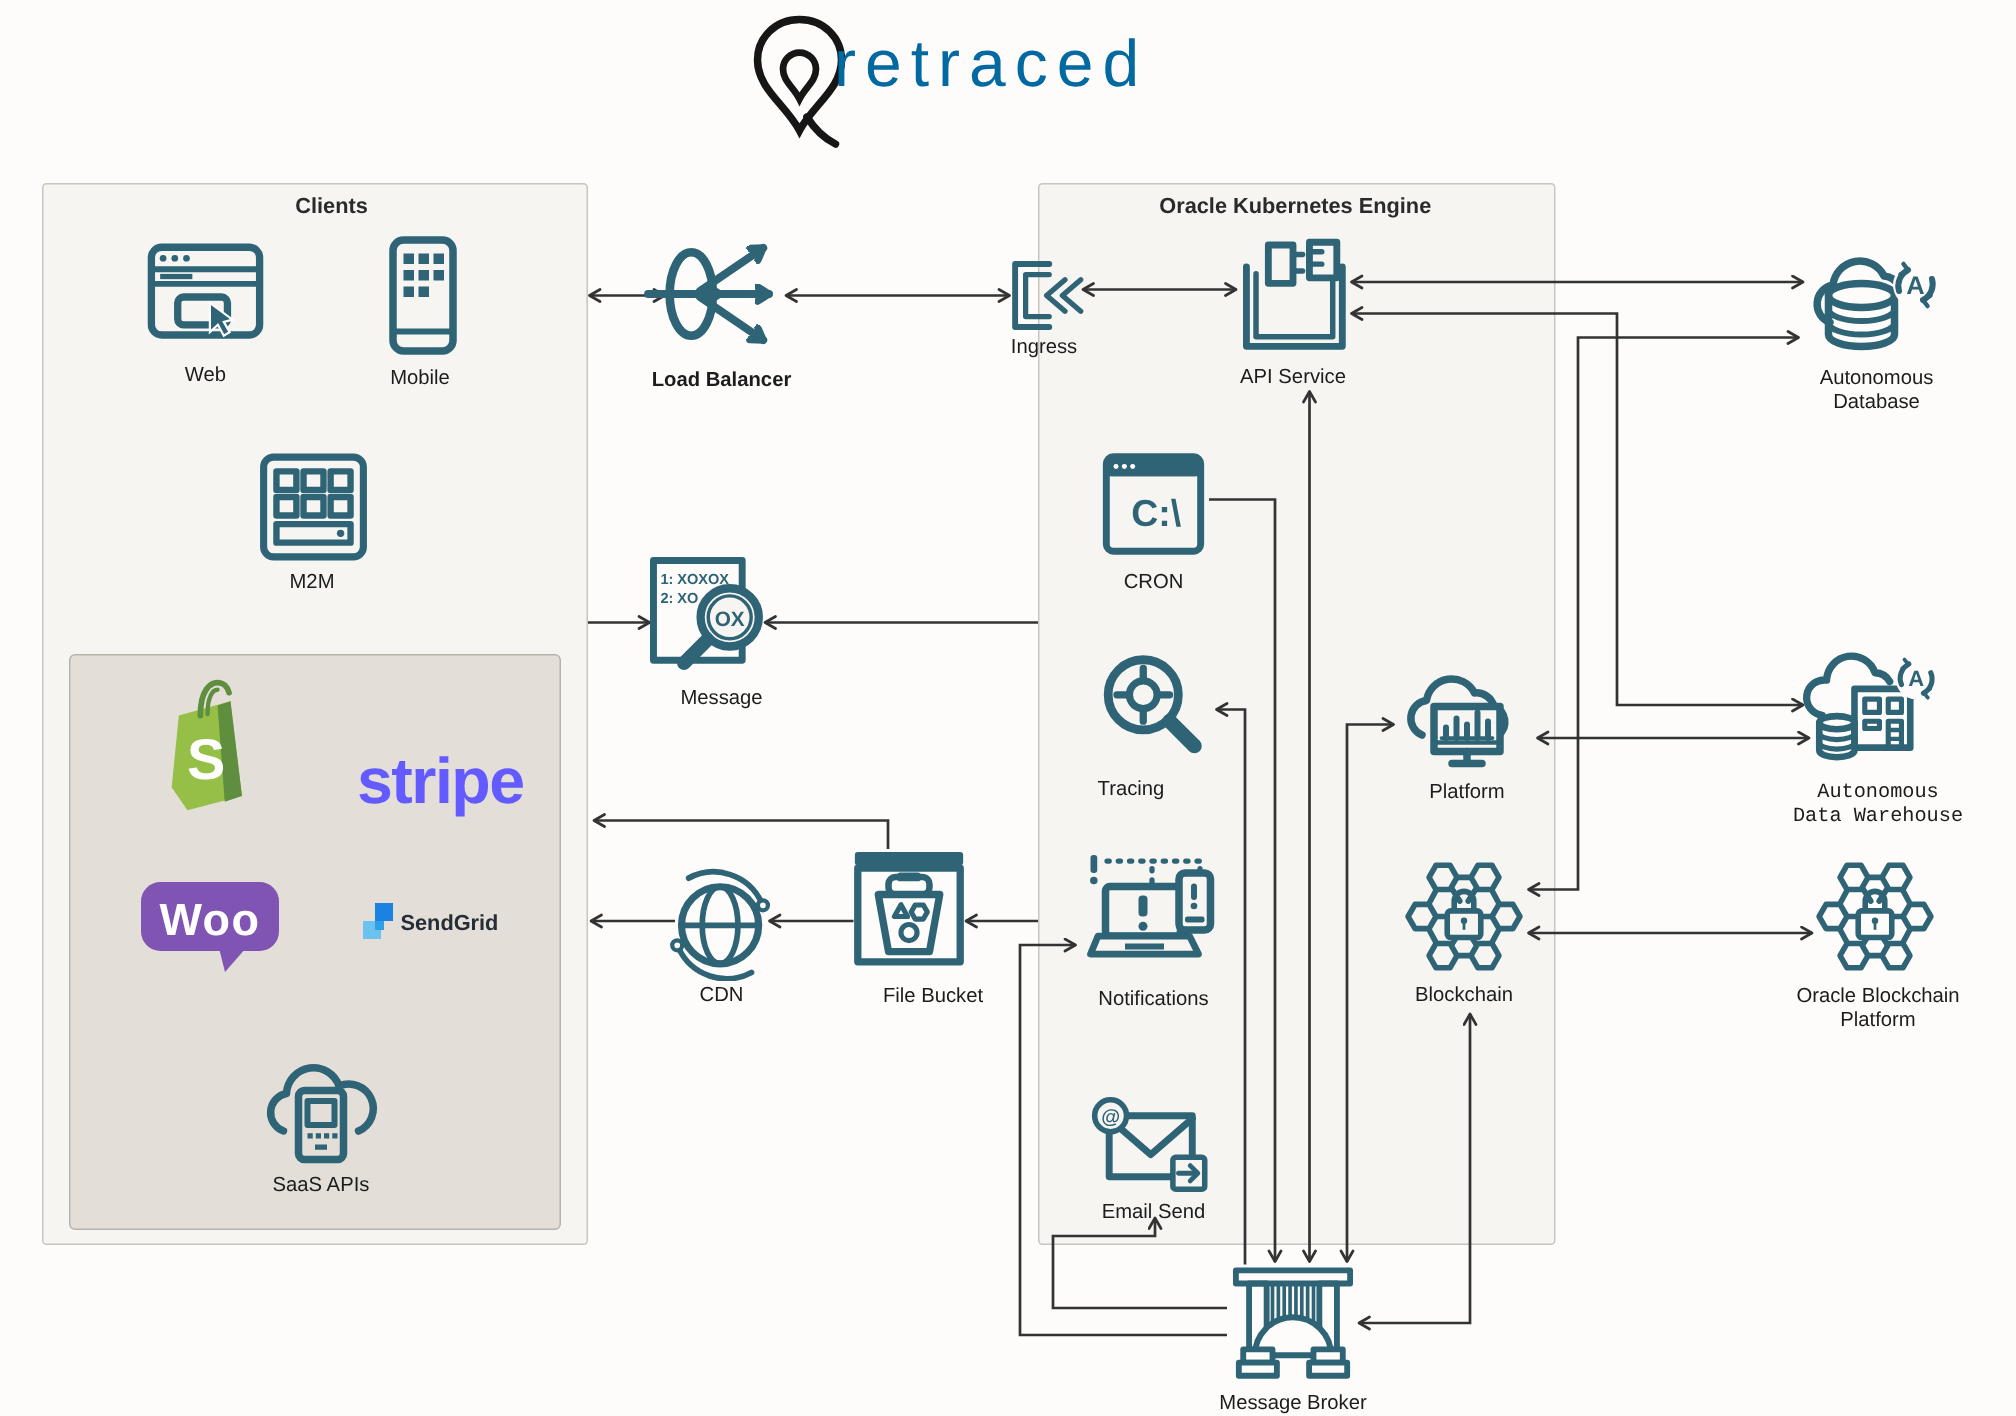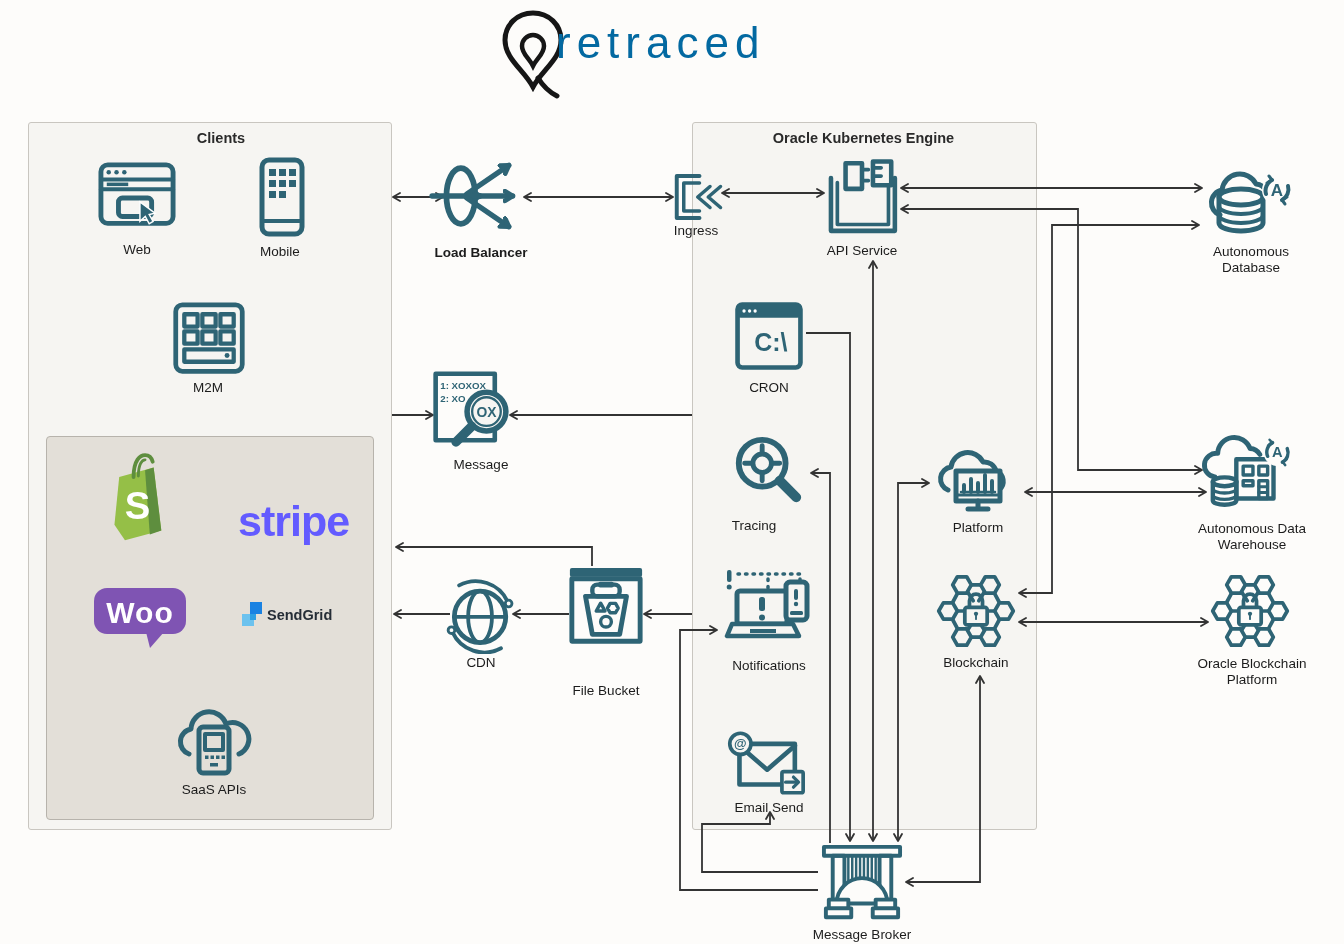--- a/index.html
+++ b/index.html
@@ -195,21 +195,21 @@
 <svg class="node" style="left:566px;top:566px" width="80" height="88" viewBox="0 0 82 90">
   <rect class="f" x="4" y="2" width="74" height="9" rx="2"></rect>
   <rect class="s" stroke-width="5" x="6" y="13" width="70" height="64"></rect>
   <rect class="s" stroke-width="4.5" x="27" y="19" width="28" height="12" rx="5"></rect>
   <rect class="f" x="33" y="16" width="16" height="6" rx="2"></rect>
   <path class="s" stroke-width="5" d="M20,31 H62 L55,70 H27 Z"></path>
   <path class="s" stroke-width="3.5" d="M31,46 h9 l-4.5,-8 Z"></path>
   <polygon class="s" stroke-width="3.5" points="53.5,43 50.8,47.8 45.2,47.8 42.5,43 45.2,38.2 50.8,38.2"></polygon>
   <circle class="s" stroke-width="3.5" cx="41" cy="57" r="5.5"></circle>
 </svg>
-<div class="node-label" style="left:546px;top:656px;width:120px;margin-top:27px;">File Bucket</div>
+<div class="node-label" style="left:562px;top:656px;width:120px;">File Bucket</div>
 
 <svg class="node" style="left:818px;top:156px" width="88" height="84" viewBox="0 0 92 92">
   <path class="s" stroke-width="5" d="M12,24 V82 H82 V24"></path>
   <path class="s" stroke-width="4" d="M19,29 V75 H75 V29"></path>
   <rect class="s mw" stroke-width="5" x="28" y="8" width="18" height="28"></rect>
   <path class="s" stroke-width="4" d="M46,15 h7 M46,27 h7"></path>
   <rect class="s mw" stroke-width="5" x="58" y="6" width="20" height="26"></rect>
   <path class="s" stroke-width="4" d="M58,13 h9 M58,22 h9"></path>
 </svg>
 <div class="node-label" style="left:802px;top:243px;width:120px;">API Service</div>
@@ -326,21 +326,21 @@
   <path class="s" stroke-width="4.5" d="M12,57 V76 A12,4.5 0 0 0 36,76 V57"></path>
   <path class="s" stroke-width="3.5" d="M12,64 A12,4.5 0 0 0 36,64"></path>
   <path class="s" stroke-width="3.5" d="M12,70.5 A12,4.5 0 0 0 36,70.5"></path>
   <circle class="mp" cx="78" cy="27" r="14"></circle>
   <path class="s" stroke-width="3.5" d="M68,31 A11,11 0 0 1 73,17"></path>
   <path class="s" stroke-width="3.5" d="M88,23 A11,11 0 0 1 83,37"></path>
   <path class="s" stroke-width="2.5" d="M70,14 L73,17.5 L68.5,20"></path>
   <path class="s" stroke-width="2.5" d="M86,40 L83,36.5 L87.5,34"></path>
   <text class="it" x="78" y="32" text-anchor="middle" font-size="15">A</text>
 </svg>
-<div class="node-label" style="left:1192px;top:521px;width:120px;">Autonomous Data Warehouse</div>
+<div class="node-label" style="left:1192px;top:521px;width:120px;font-family:Liberation Mono, monospace;">Autonomous Data Warehouse</div>
 
 <svg class="node" style="left:1210px;top:570px" width="80" height="82" viewBox="0 0 84 88">
   <polygon class="s" stroke-width="4" points="27,16 57,16 72,44 57,72 27,72 12,44"></polygon>
   <path class="s" stroke-width="4" d="M32,22 L39,33 M52,22 L45,33 M20,44 H29 M55,44 H64 M32,66 L39,55 M52,66 L45,55"></path>
   <polygon class="s mp" stroke-width="4" points="37,16 32,24.7 22,24.7 17,16 22,7.3 32,7.3"></polygon>
   <polygon class="s mp" stroke-width="4" points="67,16 62,24.7 52,24.7 47,16 52,7.3 62,7.3"></polygon>
   <polygon class="s mp" stroke-width="4" points="22,44 17,52.7 7,52.7 2,44 7,35.3 17,35.3"></polygon>
   <polygon class="s mp" stroke-width="4" points="82,44 77,52.7 67,52.7 62,44 67,35.3 77,35.3"></polygon>
   <polygon class="s mp" stroke-width="4" points="37,72 32,80.7 22,80.7 17,72 22,63.3 32,63.3"></polygon>
   <polygon class="s mp" stroke-width="4" points="67,72 62,80.7 52,80.7 47,72 52,63.3 62,63.3"></polygon>

